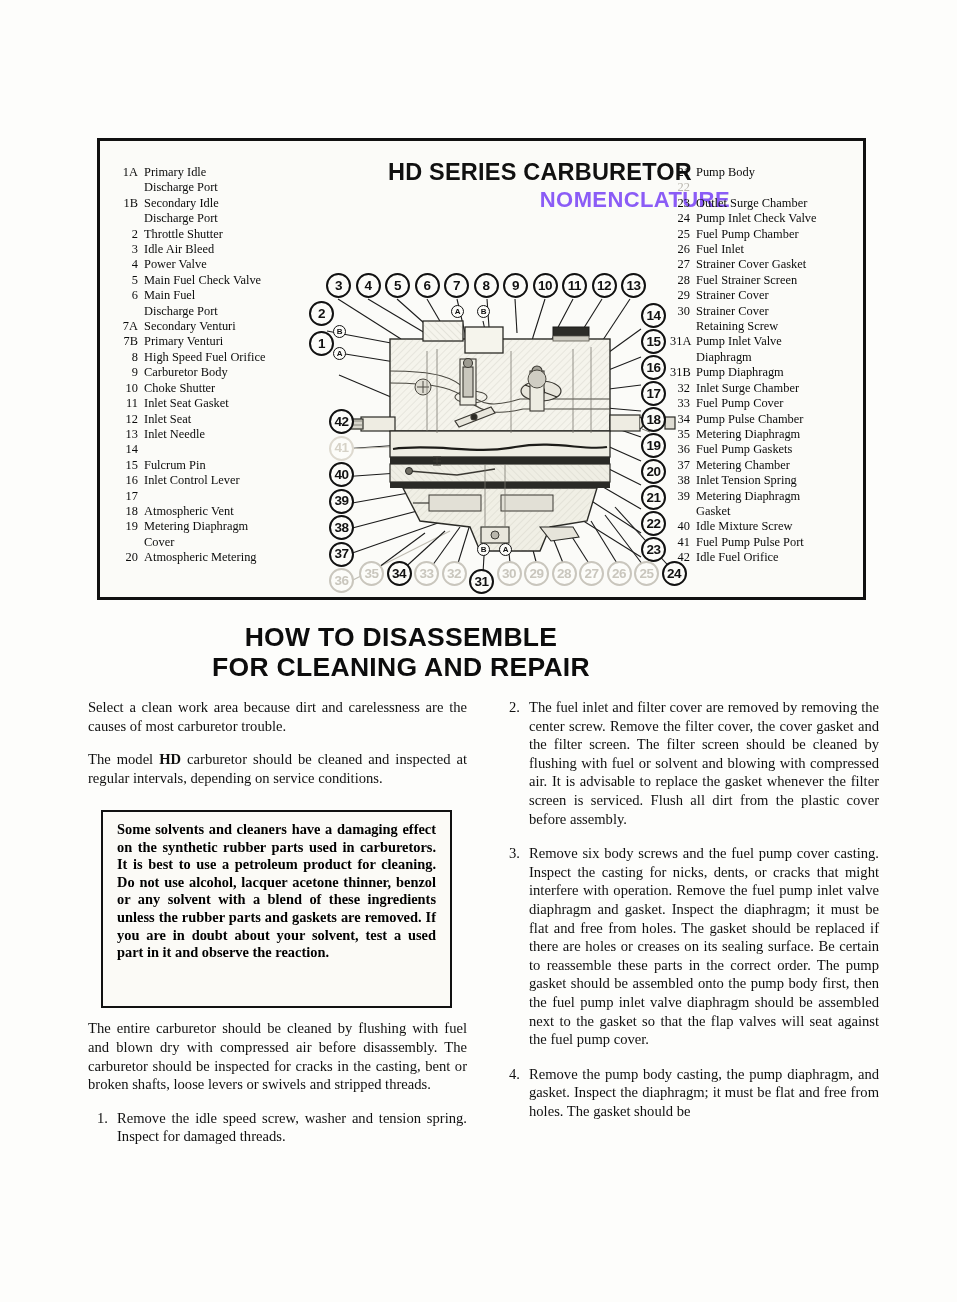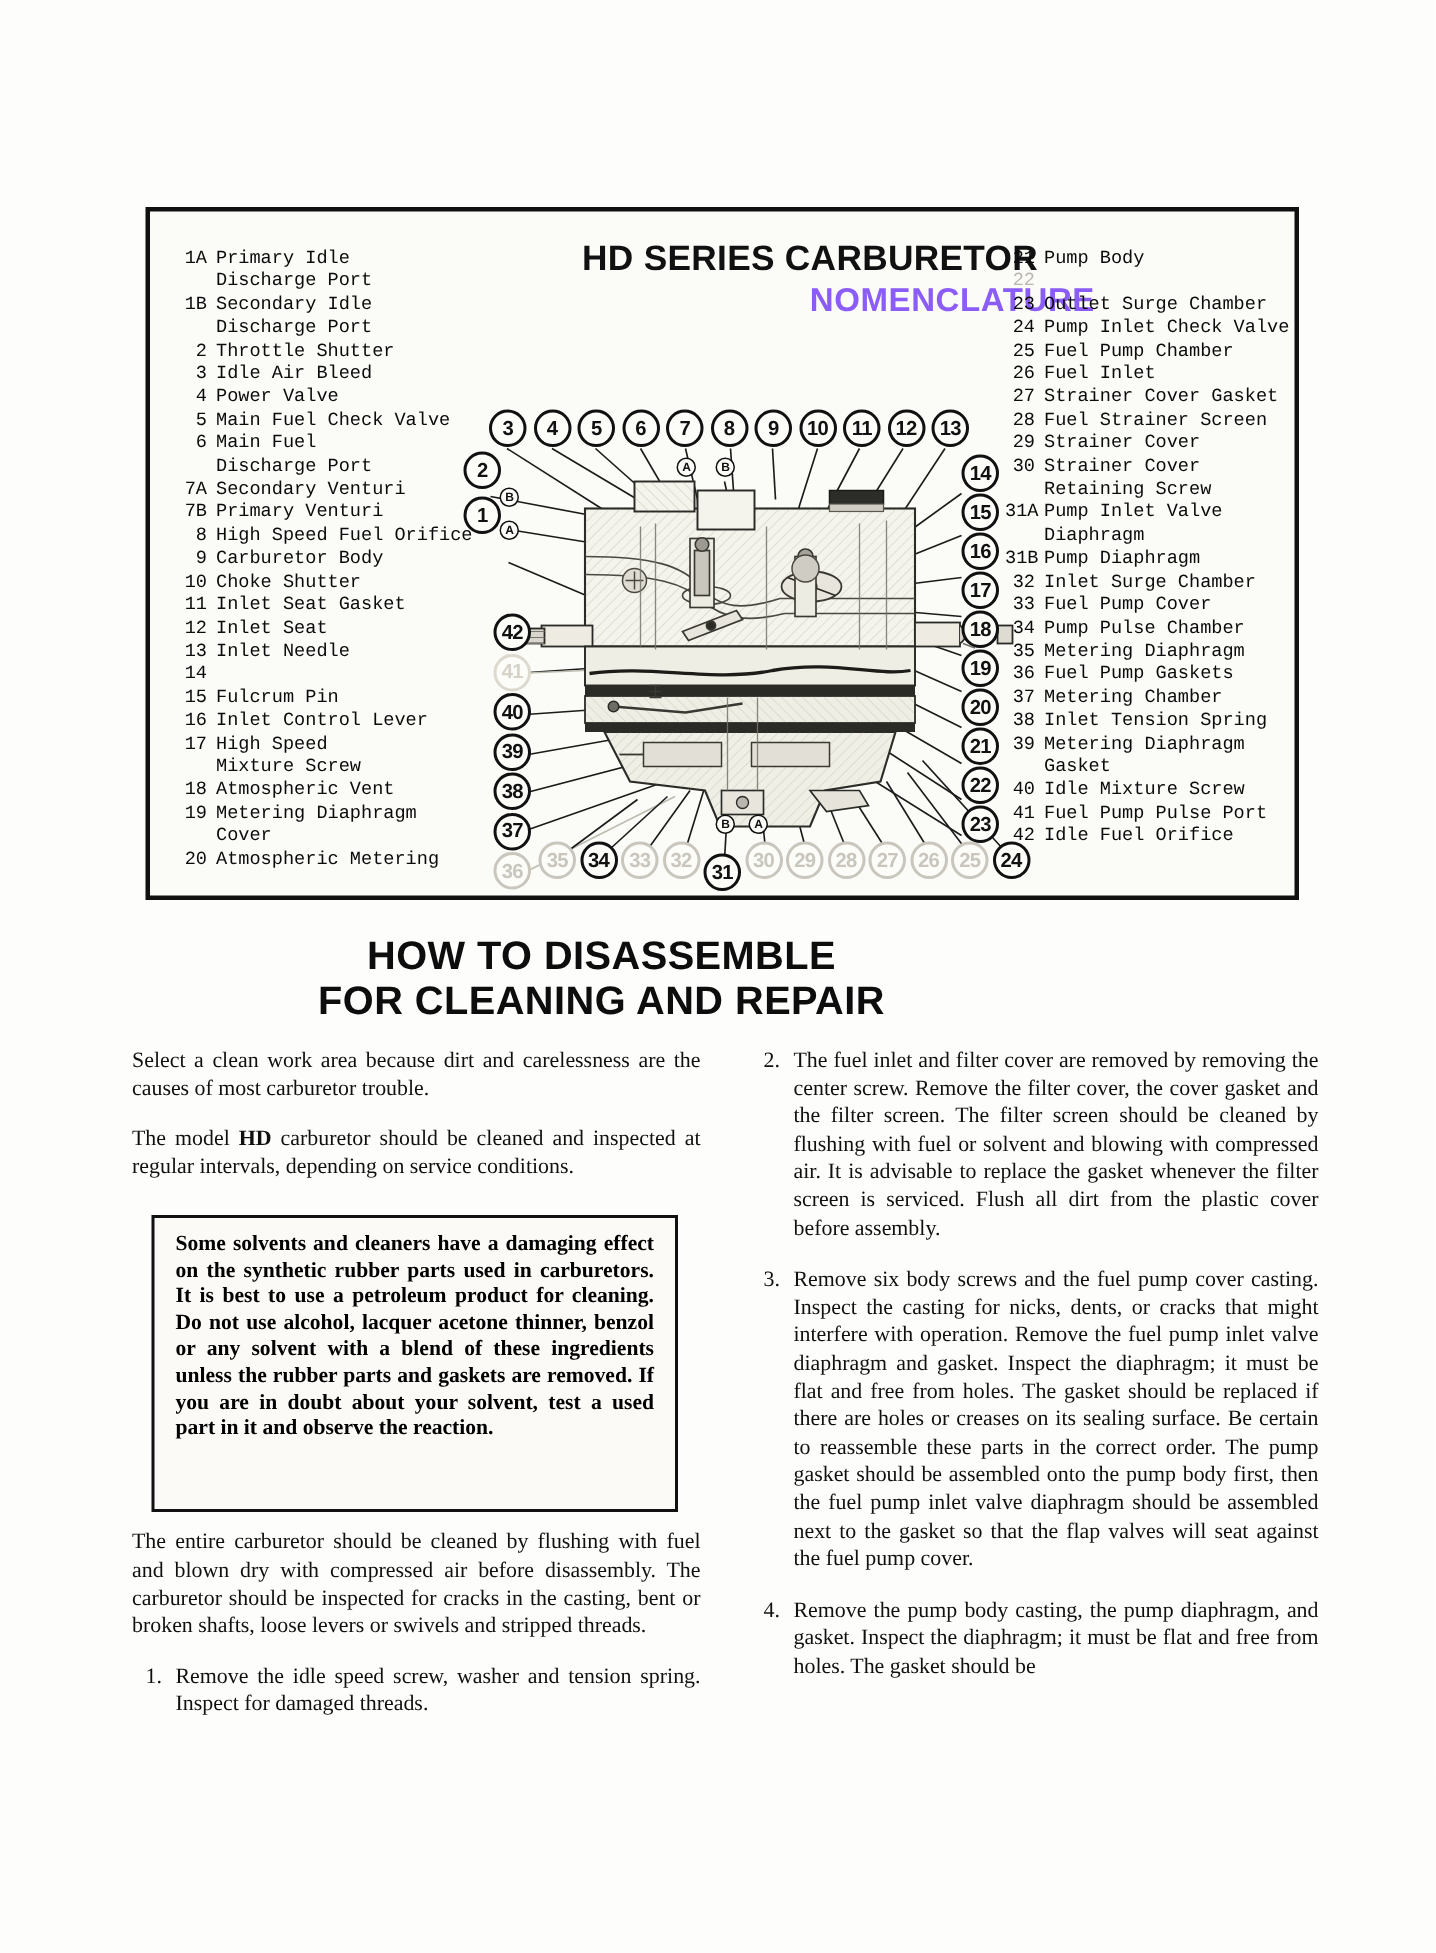--- a/index.html
+++ b/index.html
@@ -32,21 +32,21 @@
     background: #fbfbf8;
     box-sizing: border-box;
   }
   .nomen-inner {
     position: absolute;
     inset: 0;
   }
 
   .legend-col {
     position: absolute;
-    font-family: Liberation Mono, monospace;
+    font-family: Liberation Serif, serif;
     font-size: 12.4px;
     line-height: 15.4px;
     color: #0b0b0b;
   }
   .legend-left { left: 18px; top: 24px; width: 200px; }
   .legend-right { left: 570px; top: 24px; width: 190px; }
 
   .legend-item {
     display: flex;
     align-items: flex-start;
@@ -295,22 +295,20 @@
           <div class="legend-item">
             <span class="legend-num">15</span>
             <span class="legend-label">Fulcrum Pin</span>
           </div>
           <div class="legend-item">
             <span class="legend-num">16</span>
             <span class="legend-label">Inlet Control Lever</span>
           </div>
           <div class="legend-item">
             <span class="legend-num">17</span>
-            <span class="legend-label">High Speed
-Mixture Screw</span>
           </div>
           <div class="legend-item">
             <span class="legend-num">18</span>
             <span class="legend-label">Atmospheric Vent</span>
           </div>
           <div class="legend-item">
             <span class="legend-num">19</span>
             <span class="legend-label">Metering Diaphragm
 Cover</span>
           </div>

